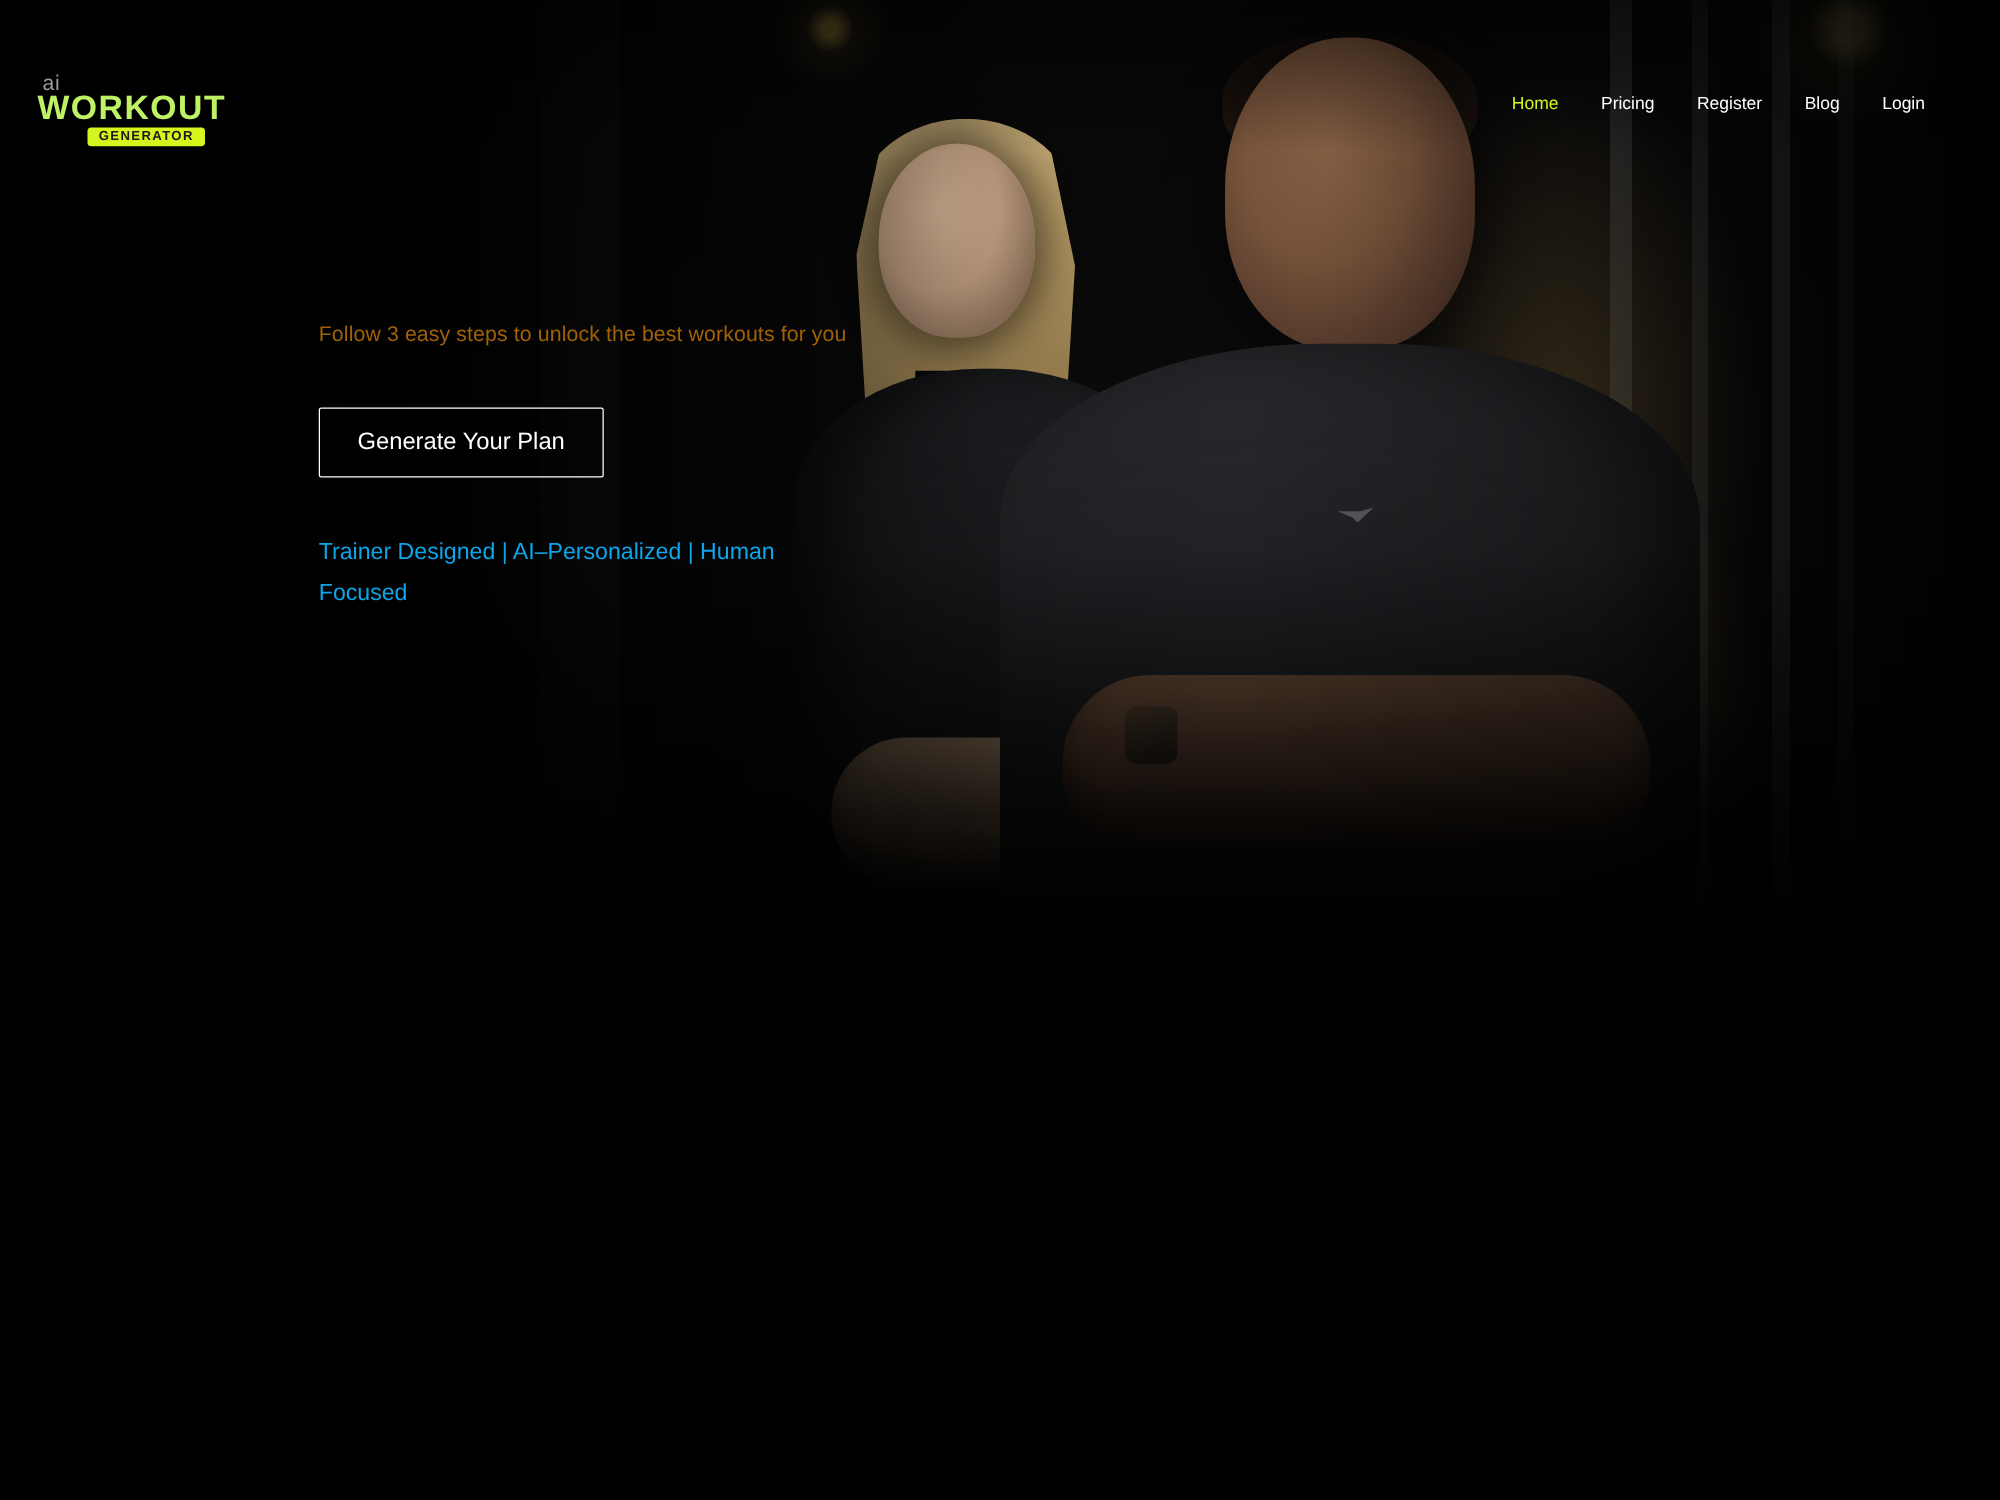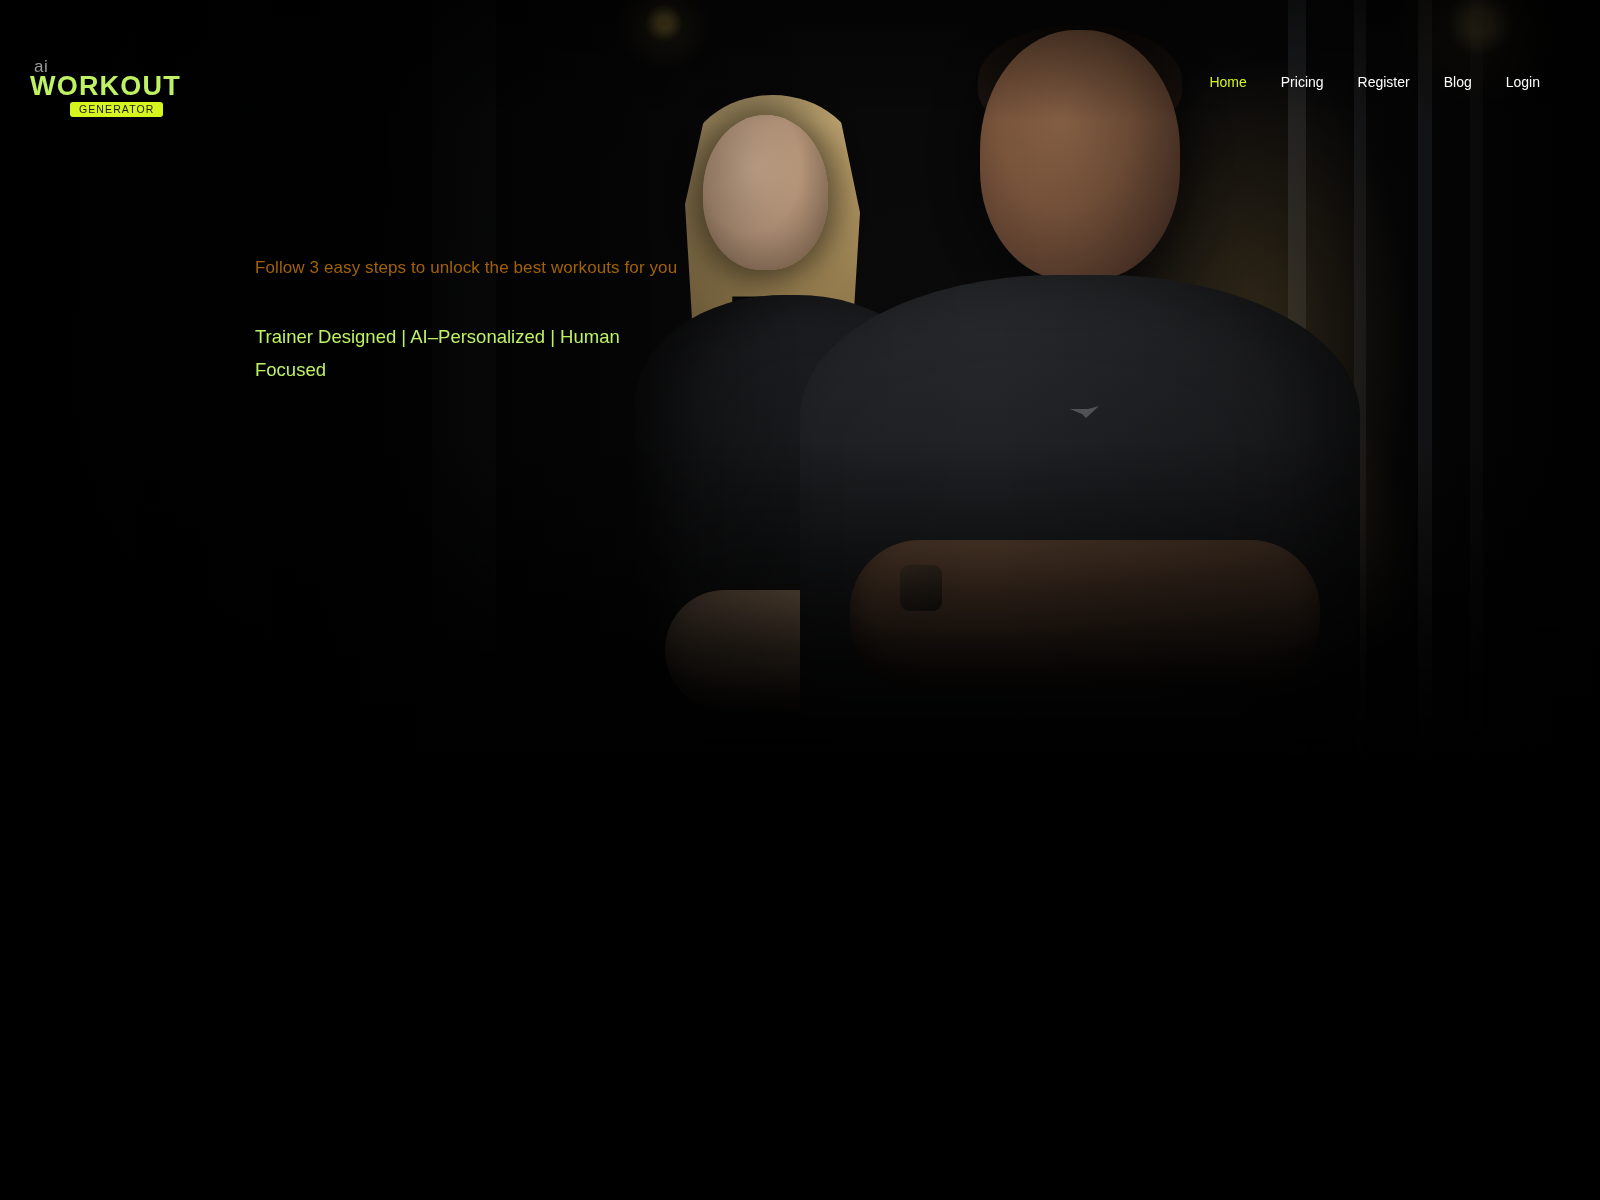--- a/index.html
+++ b/index.html
@@ -110,21 +110,21 @@
     position:absolute; top:0; left:0; right:0; height:150px;
     display:flex; align-items:flex-start; justify-content:space-between;
     padding:58px 60px 0 30px; z-index:20;
   }
   .logo { line-height:1; user-select:none; }
   .logo-ai { font-size:17px; color:#9a9a9a; letter-spacing:.5px; margin-left:4px; display:block; font-weight:400; }
   .logo-main { font-size:27px; font-weight:800; color:#bef264; letter-spacing:1.2px; display:block; margin-top:-2px; }
   .logo-badge {
     display:inline-block; margin-left:40px; margin-top:0;
     background:#d6f51e; color:#1b1b1b;
-    font-size:10.5px; font-weight:400; letter-spacing:1.1px;
+    font-size:10.5px; font-weight:700; letter-spacing:1.1px;
     padding:2px 9px; border-radius:3px;
   }
   .nav-links { display:flex; align-items:center; gap:34px; padding-top:16px; }
   .nav-link {
     font-size:14px; color:#ffffff; font-weight:400;
     text-decoration:none; cursor:pointer; white-space:nowrap;
   }
   .nav-link.active { color:#d6f51e; }
 
   
@@ -133,21 +133,21 @@
     font-size:44px; line-height:1.0; font-weight:700; color:#fff;
     letter-spacing:-.2px; max-width:380px;
   }
   .hero-sub { margin-top:30px; font-size:17px; color:#a16207; font-weight:500; letter-spacing:.1px; }
   .cta {
     display:inline-block; margin-top:48px;
     padding:16px 30px; border:1.6px solid #ffffff; border-radius:2px;
     background:rgba(0,0,0,.25); color:#fff; font-size:19px; cursor:pointer;
   }
   .hero-foot {
-    margin-top:42px; font-size:18.5px; color:#bef264; line-height:1.8;
+    margin-top:42px; font-size:18.5px; color:#0ea5e9; line-height:1.8;
     max-width:430px;
   }
 
   
   .section { position:relative; padding:0 0 0 0; background:#000; }
 </style>
 </head>
 <body>
 
 <div class="page">
@@ -183,20 +183,21 @@
         <a class="nav-link active" href="#">Home</a>
         <a class="nav-link" href="#">Pricing</a>
         <a class="nav-link" href="#">Register</a>
         <a class="nav-link" href="#">Blog</a>
         <a class="nav-link" href="#">Login</a>
       </div>
     </div>
 
     <div class="hero-inner">
       <p class="hero-sub">Follow 3 easy steps to unlock the best workouts for you</p>
+      <div class="cta">Generate Your Plan</div>
       <p class="hero-foot">Trainer Designed | AI–Personalized | Human Focused</p>
     </div>
   </div>
 
   <div class="section">
     
 
     
   </div>
 

